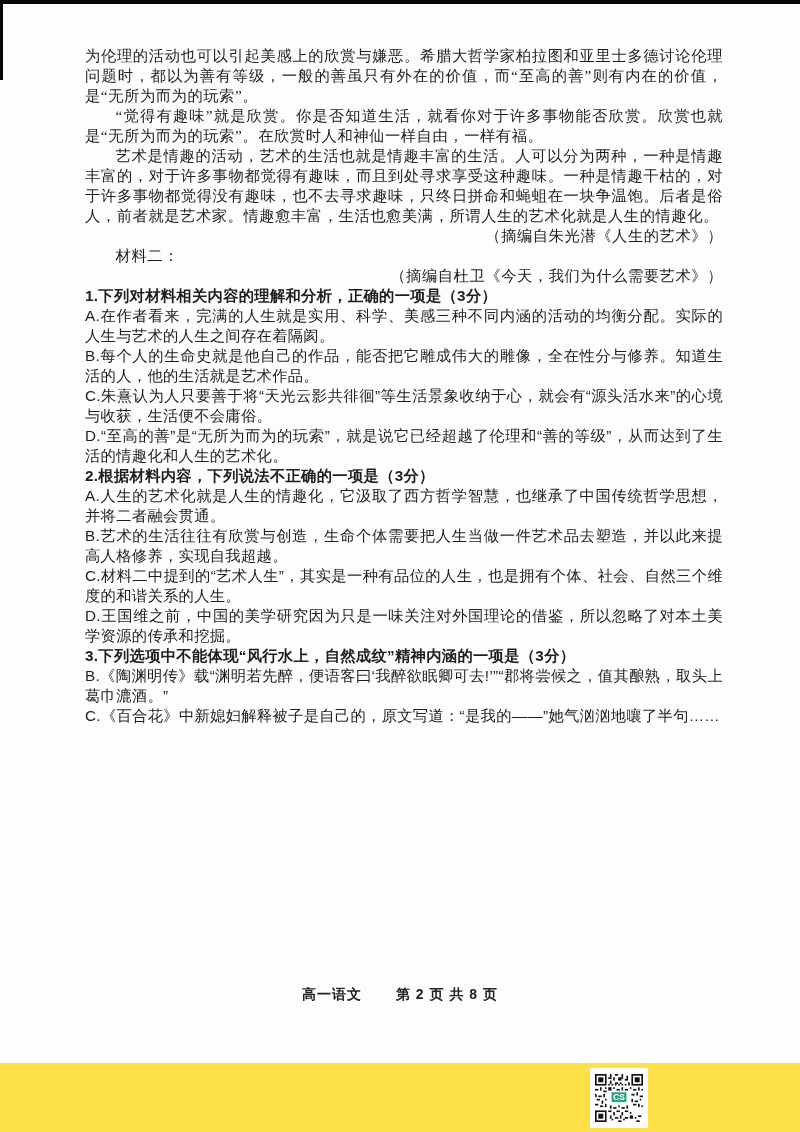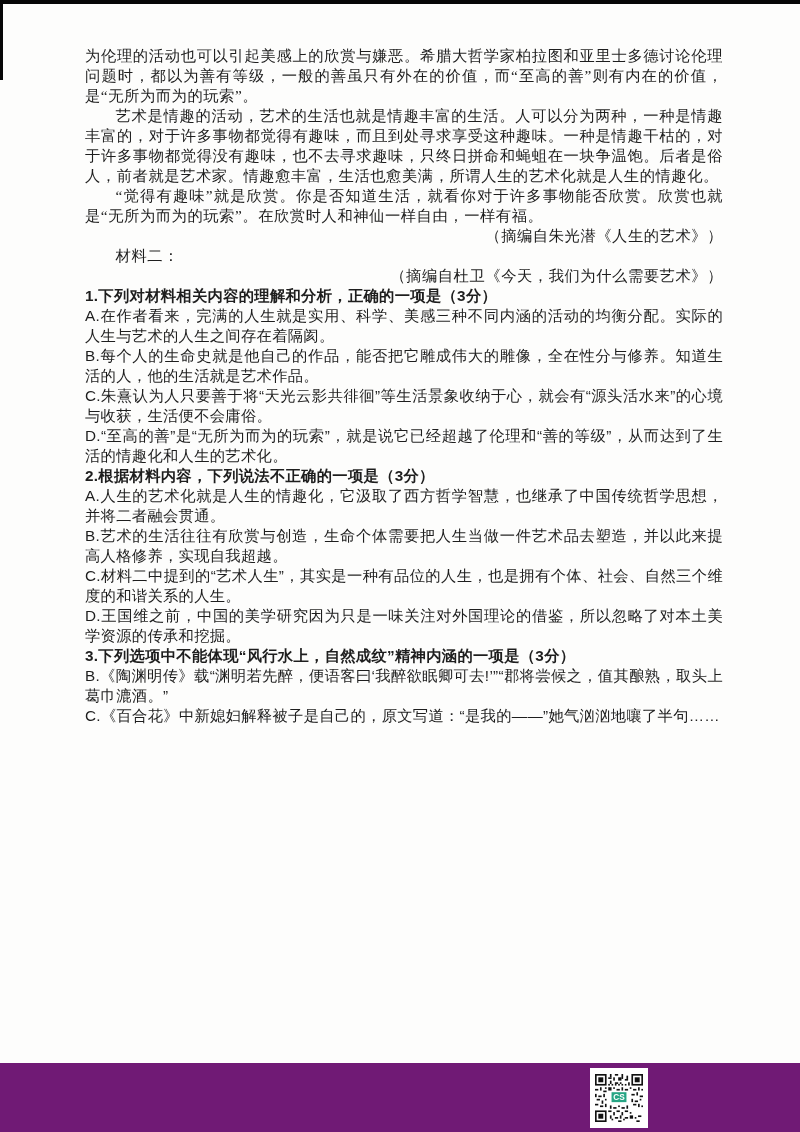--- a/index.html
+++ b/index.html
@@ -21,38 +21,38 @@
   .cite{text-align:right;text-indent:0;padding-right:14px;}
   .stem{font-family:"Liberation Sans",sans-serif;font-weight:700;letter-spacing:.3px;}
   .option{font-family:"Liberation Sans",sans-serif;font-weight:500;letter-spacing:.3px;}
   .m2label{text-indent:2em;}
   .footer{
     position:absolute;left:0;top:986px;width:100%;text-align:center;
     font-family:"Liberation Sans",sans-serif;font-weight:700;font-size:14px;color:#222;
     letter-spacing:1px;
   }
   .footer .gap{display:inline-block;width:34px;}
-  .edge-bottom{position:absolute;left:0;top:1063px;width:100%;height:69px;background:#701a75;}
+  .edge-bottom{position:absolute;left:0;top:1063px;width:100%;height:69px;background:#fde047;}
   .qr-patch{
     position:absolute;left:590px;top:5px;width:58px;height:60px;background:#fff;
     display:flex;align-items:center;justify-content:center;
   }
   .qr-patch svg{display:block;}
 </style>
 </head>
 <body>
 
 <div class="sheet">
   <div class="edge-top"></div>
   <div class="edge-left"></div>
 
   <div class="content">
     <p class="noindent">为伦理的活动也可以引起美感上的欣赏与嫌恶。希腊大哲学家柏拉图和亚里士多德讨论伦理问题时，都以为善有等级，一般的善虽只有外在的价值，而“至高的善”则有内在的价值，是“无所为而为的玩索”。</p>
+    <p class="para">“觉得有趣味”就是欣赏。你是否知道生活，就看你对于许多事物能否欣赏。欣赏也就是“无所为而为的玩索”。在欣赏时人和神仙一样自由，一样有福。</p>
     <p class="para">艺术是情趣的活动，艺术的生活也就是情趣丰富的生活。人可以分为两种，一种是情趣丰富的，对于许多事物都觉得有趣味，而且到处寻求享受这种趣味。一种是情趣干枯的，对于许多事物都觉得没有趣味，也不去寻求趣味，只终日拼命和蝇蛆在一块争温饱。后者是俗人，前者就是艺术家。情趣愈丰富，生活也愈美满，所谓人生的艺术化就是人生的情趣化。</p>
-    <p class="para">“觉得有趣味”就是欣赏。你是否知道生活，就看你对于许多事物能否欣赏。欣赏也就是“无所为而为的玩索”。在欣赏时人和神仙一样自由，一样有福。</p>
     <p class="cite">（摘编自朱光潜《人生的艺术》）</p>
 
     <p class="m2label">材料二：</p>
     <p class="cite">（摘编自杜卫《今天，我们为什么需要艺术》）</p>
 
     <p class="stem">1.下列对材料相关内容的理解和分析，正确的一项是（3分）</p>
     <p class="option">A.在作者看来，完满的人生就是实用、科学、美感三种不同内涵的活动的均衡分配。实际的人生与艺术的人生之间存在着隔阂。</p>
     <p class="option">B.每个人的生命史就是他自己的作品，能否把它雕成伟大的雕像，全在性分与修养。知道生活的人，他的生活就是艺术作品。</p>
     <p class="option">C.朱熹认为人只要善于将“天光云影共徘徊”等生活景象收纳于心，就会有“源头活水来”的心境与收获，生活便不会庸俗。</p>
     <p class="option">D.“至高的善”是“无所为而为的玩索”，就是说它已经超越了伦理和“善的等级”，从而达到了生活的情趣化和人生的艺术化。</p>
@@ -61,20 +61,23 @@
     <p class="option">A.人生的艺术化就是人生的情趣化，它汲取了西方哲学智慧，也继承了中国传统哲学思想，并将二者融会贯通。</p>
     <p class="option">B.艺术的生活往往有欣赏与创造，生命个体需要把人生当做一件艺术品去塑造，并以此来提高人格修养，实现自我超越。</p>
     <p class="option">C.材料二中提到的“艺术人生”，其实是一种有品位的人生，也是拥有个体、社会、自然三个维度的和谐关系的人生。</p>
     <p class="option">D.王国维之前，中国的美学研究因为只是一味关注对外国理论的借鉴，所以忽略了对本土美学资源的传承和挖掘。</p>
 
     <p class="stem">3.下列选项中不能体现“风行水上，自然成纹”精神内涵的一项是（3分）</p>
     <p class="option">B.《陶渊明传》载“渊明若先醉，便语客曰‘我醉欲眠卿可去!’”“郡将尝候之，值其酿熟，取头上葛巾漉酒。”</p>
     <p class="option">C.《百合花》中新媳妇解释被子是自己的，原文写道：“是我的——”她气汹汹地嚷了半句……</p>
   </div>
 
+  <div class="footer">
+    <span>高一语文</span><span class="gap"></span><span>第 2 页 共 8 页</span>
+  </div>
 
   <div class="edge-bottom">
     <div class="qr-patch">
       <svg width="48" height="48" viewBox="0 0 29 29">
         <rect x="0" y="0" width="29" height="29" fill="#ffffff"></rect>
 
         <rect x="0" y="0" width="7" height="7" fill="#111"></rect>
           <rect x="1" y="1" width="5" height="5" fill="#fff"></rect>
           <rect x="2" y="2" width="3" height="3" fill="#111"></rect>
         <rect x="22" y="0" width="7" height="7" fill="#111"></rect>

